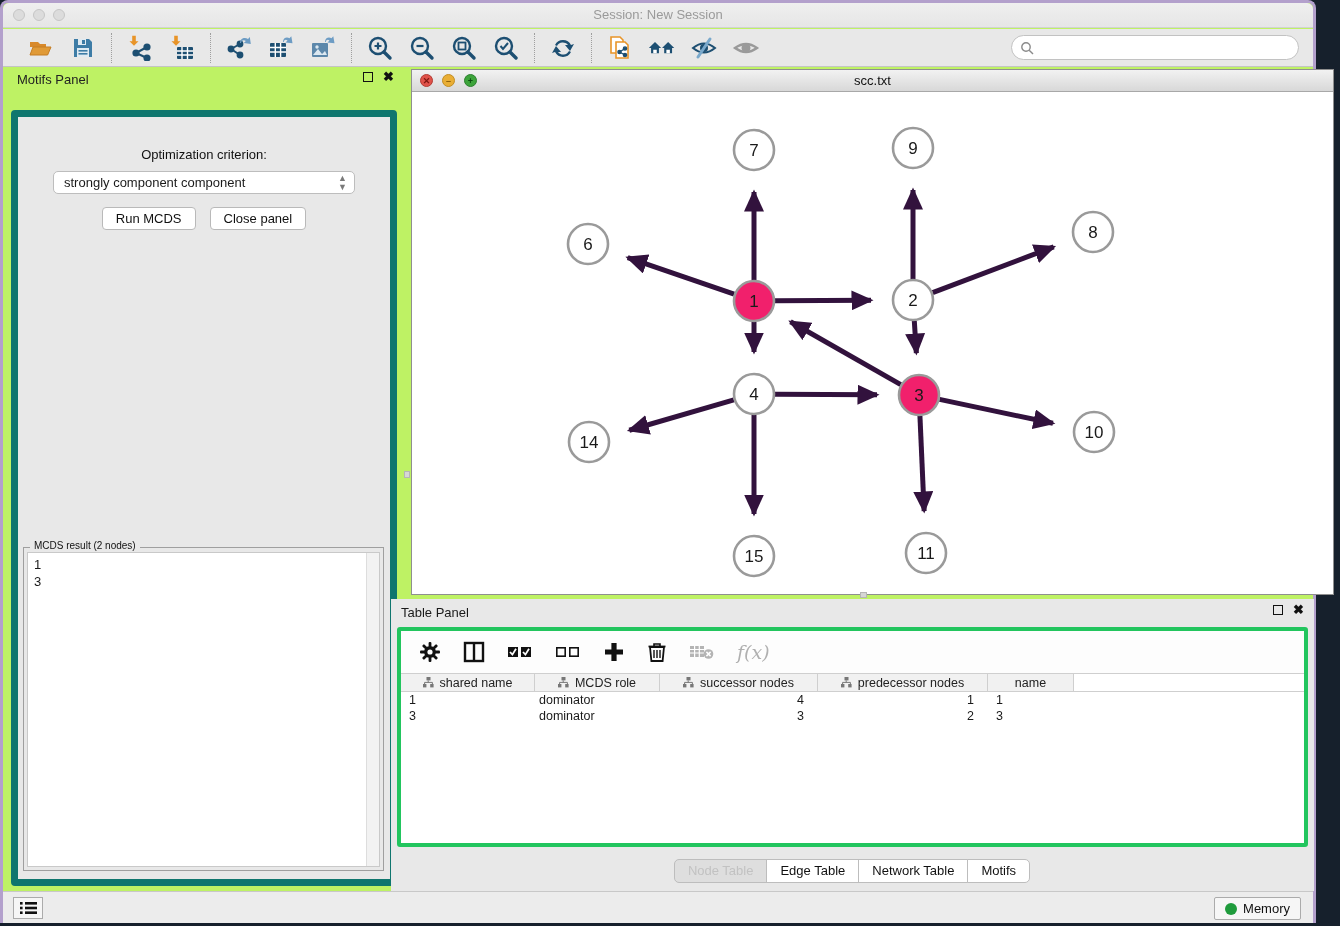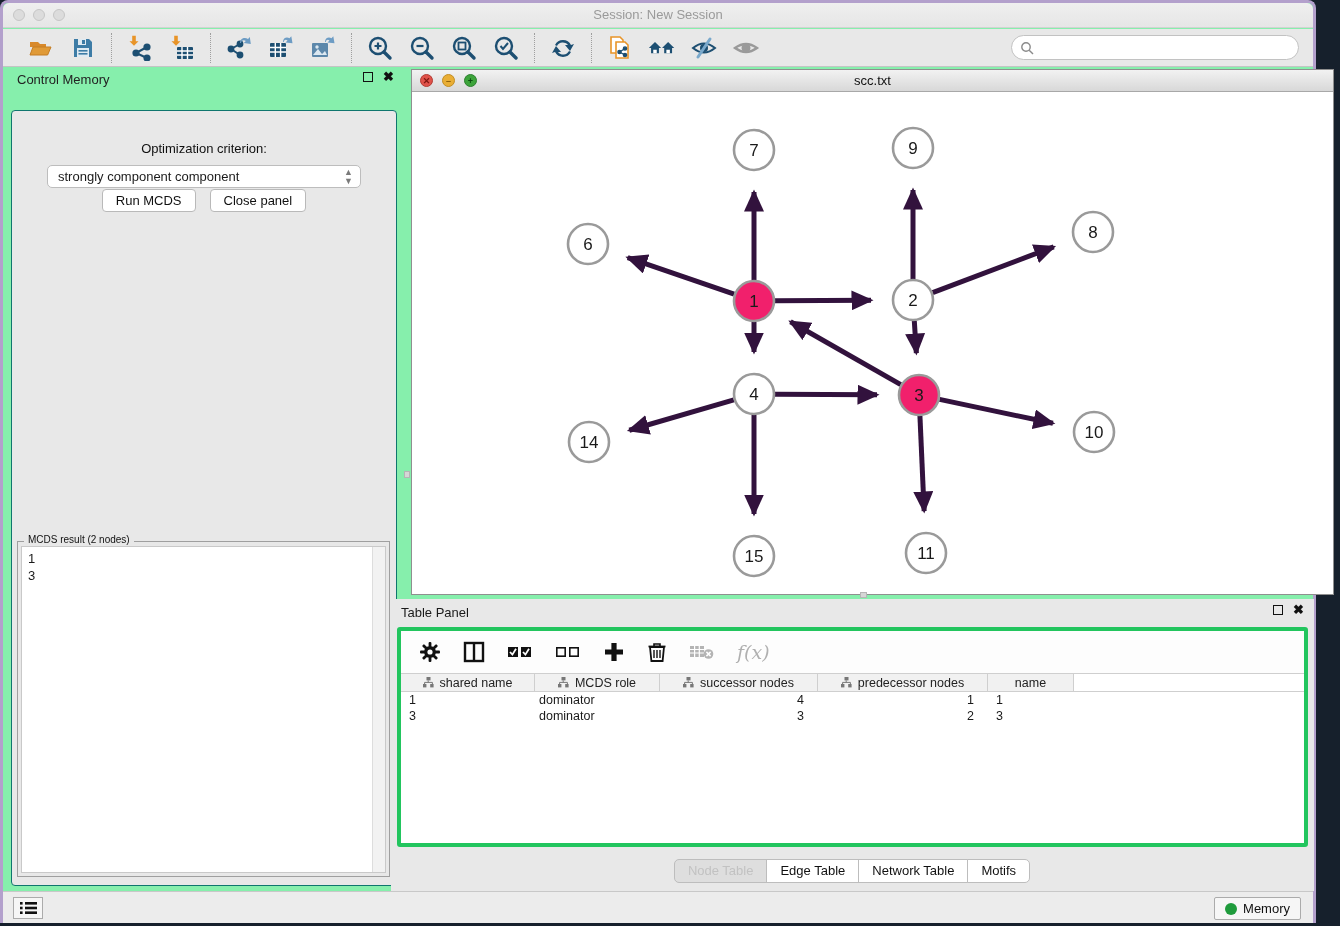--- a/index.html
+++ b/index.html
@@ -1,19 +1,19 @@
 <!DOCTYPE html>
 <html><head>
 <meta charset="utf-8">
 <style>
   * { margin:0; padding:0; box-sizing:border-box; }
   html,body { width:1340px; height:926px; background:#16202c; font-family:"Liberation Sans",sans-serif; font-size:13px; color:#1a1a1a; overflow:hidden; }
 
   .app { position:absolute; left:0; top:0; width:1316px; height:923px;
-         background:#86efac; border:3px solid #b3a0cc; border-bottom:none;
+         background:#bef264; border:3px solid #b3a0cc; border-bottom:none;
          border-radius:8px 8px 0 0; }
 
   
   .titlebar { position:absolute; left:0; top:0; right:0; height:25px;
               background:linear-gradient(#efefef,#e6e6e6); border-bottom:1px solid #d2d2d2;
               border-radius:6px 6px 0 0; }
   .titlebar .lights { position:absolute; left:10px; top:6px; display:flex; gap:8px; }
   .titlebar .lights span { width:12px; height:12px; border-radius:50%;
               background:#dcdcdc; border:1px solid #c6c6c6; }
   .titlebar .title { position:absolute; left:0; right:0; top:4px; text-align:center;
@@ -40,28 +40,28 @@
   .close-x { font-size:13px; font-weight:bold; color:#111; line-height:10px; }
 
   .cp-tabs { position:absolute; left:0; right:0; top:32px; display:flex; justify-content:center; z-index:2; }
   .seg-tab { padding:4px 15px 5px; background:#fff; border:1px solid #bdbdbd; margin-left:-1px;
              font-size:13px; color:#111; position:relative; }
   .seg-tab:first-child { border-radius:5px 0 0 5px; }
   .seg-tab:last-child  { border-radius:0 5px 5px 0; }
   .seg-tab.active { background:#e4e4e4; color:#b4b4b4; }
 
   .cp-body { position:absolute; left:8px; right:9px; top:44px; bottom:2px;
-             border:1px solid #0f766e; border-radius:4px; background:#e8e8e8; }
+             border:7px solid #0f766e; border-radius:4px; background:#e8e8e8; }
   .opt-label { margin-top:30px; text-align:center; font-size:13px; color:#111; }
   .opt-select { position:relative; margin:9px 35px 0; height:23px; background:#fff;
              border:1px solid #bdbdbd; border-radius:5px; display:flex; align-items:center;
              padding-left:10px; font-size:13px; }
   .opt-select .stepper { position:absolute; right:7px; top:2px; color:#7a7a7a; font-size:9px;
              line-height:9px; text-align:center; }
-  .cp-buttons { margin-top:1px; display:flex; justify-content:center; gap:14px; }
+  .cp-buttons { margin-top:13px; display:flex; justify-content:center; gap:14px; }
   .cp-buttons button { background:#fff; border:1px solid #b9b9b9; border-radius:4px;
              padding:3px 13px; font-size:13px; font-family:"Liberation Sans",sans-serif; color:#111; }
 
   .result-group { position:absolute; left:5px; right:6px; top:430px; bottom:8px;
              border:1px solid #9f9f9f; }
   .result-legend { position:absolute; left:6px; top:-8px; background:#e8e8e8; padding:0 4px;
              font-size:10px; color:#111; }
   .result-area { position:absolute; left:3px; right:3px; top:4px; bottom:3px; background:#fff;
              border:1px solid #c9c9c9; padding:3px 0 0 6px; font-size:13px; line-height:17px; }
   .result-scroll { position:absolute; right:0; top:0; bottom:0; width:13px; background:#f2f2f2;
@@ -293,21 +293,21 @@
       <svg width="14" height="14" viewBox="0 0 14 14">
           <circle cx="6" cy="6" r="4.2" fill="none" stroke="#8a8a8a" stroke-width="1.4"></circle>
           <path d="M9.2 9.2 L13 13" stroke="#8a8a8a" stroke-width="1.4"></path>
         </svg>
       <input type="text" placeholder="" style="">
     </div>
   </div>
 
   <div class="control-panel">
     <div class="panel-head">
-      <span>Control Memory</span>
+      <span>Motifs Panel</span>
       <span class="winbtns">
         <span class="float-box"></span>
         <span class="close-x">✖</span>
       </span>
     </div>
     <div class="cp-body">
       <div class="opt-label">Optimization criterion:</div>
       <div class="opt-select">
         <span>strongly component component</span>
         <span class="stepper">▲<br>▼</span>

